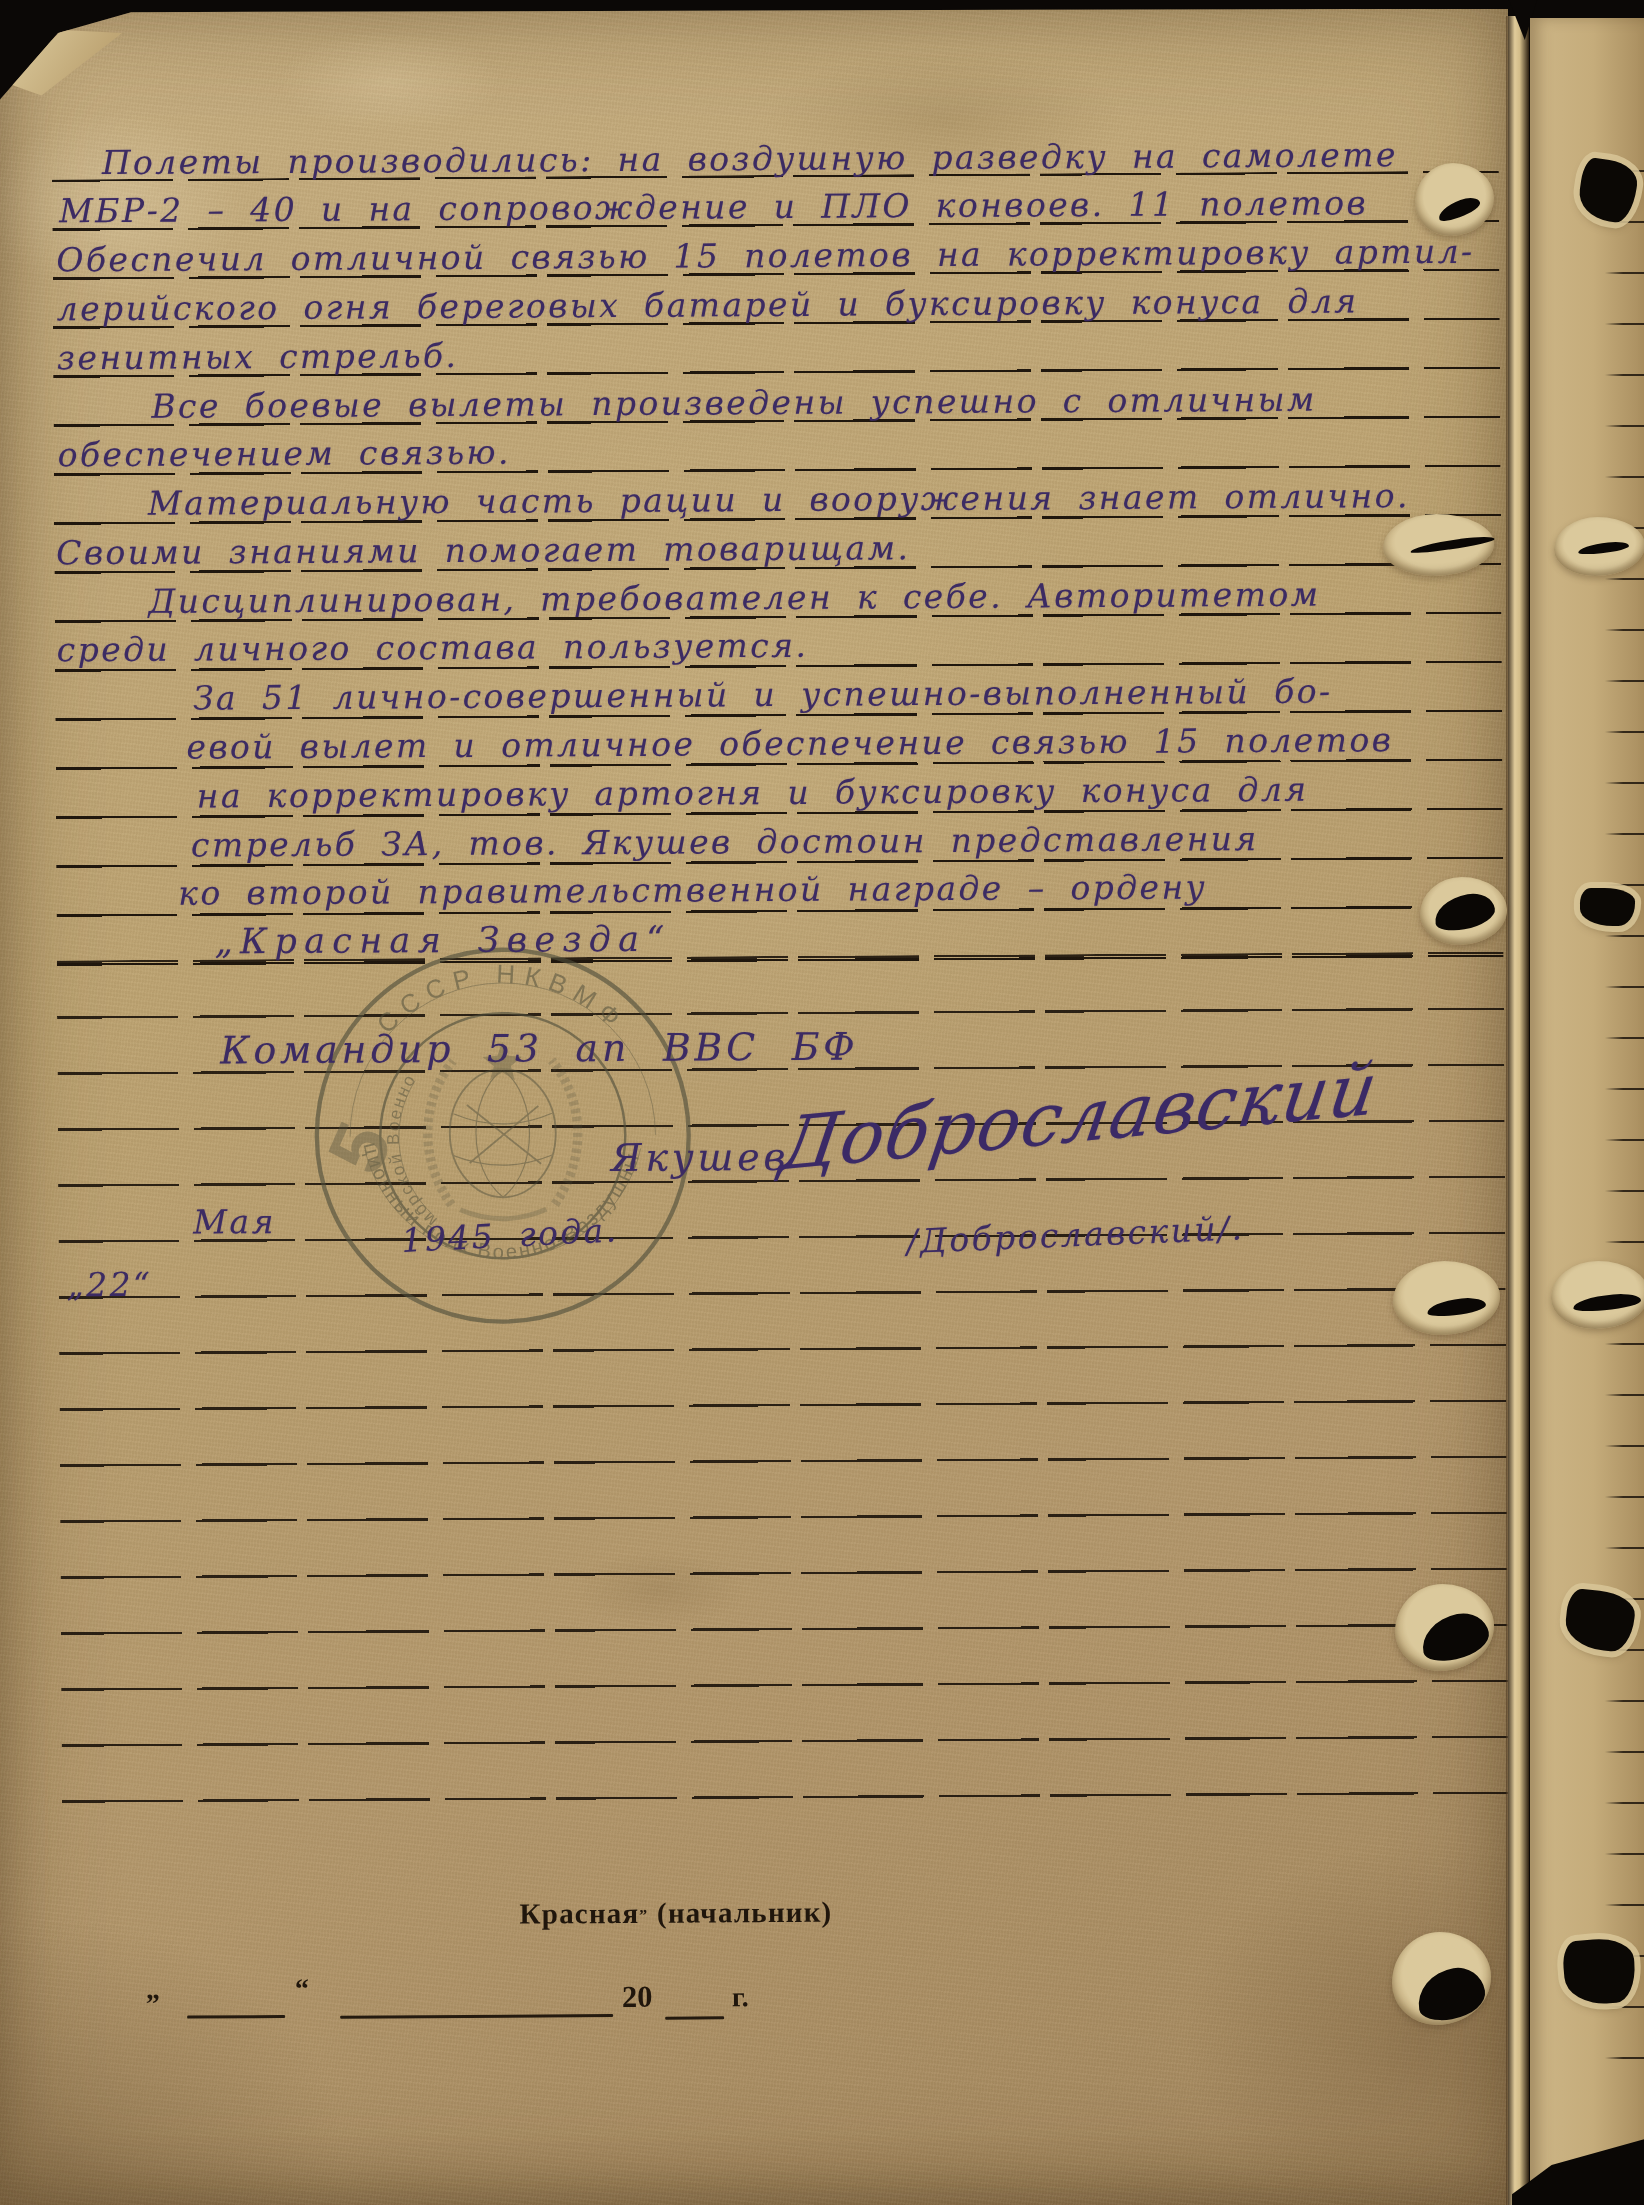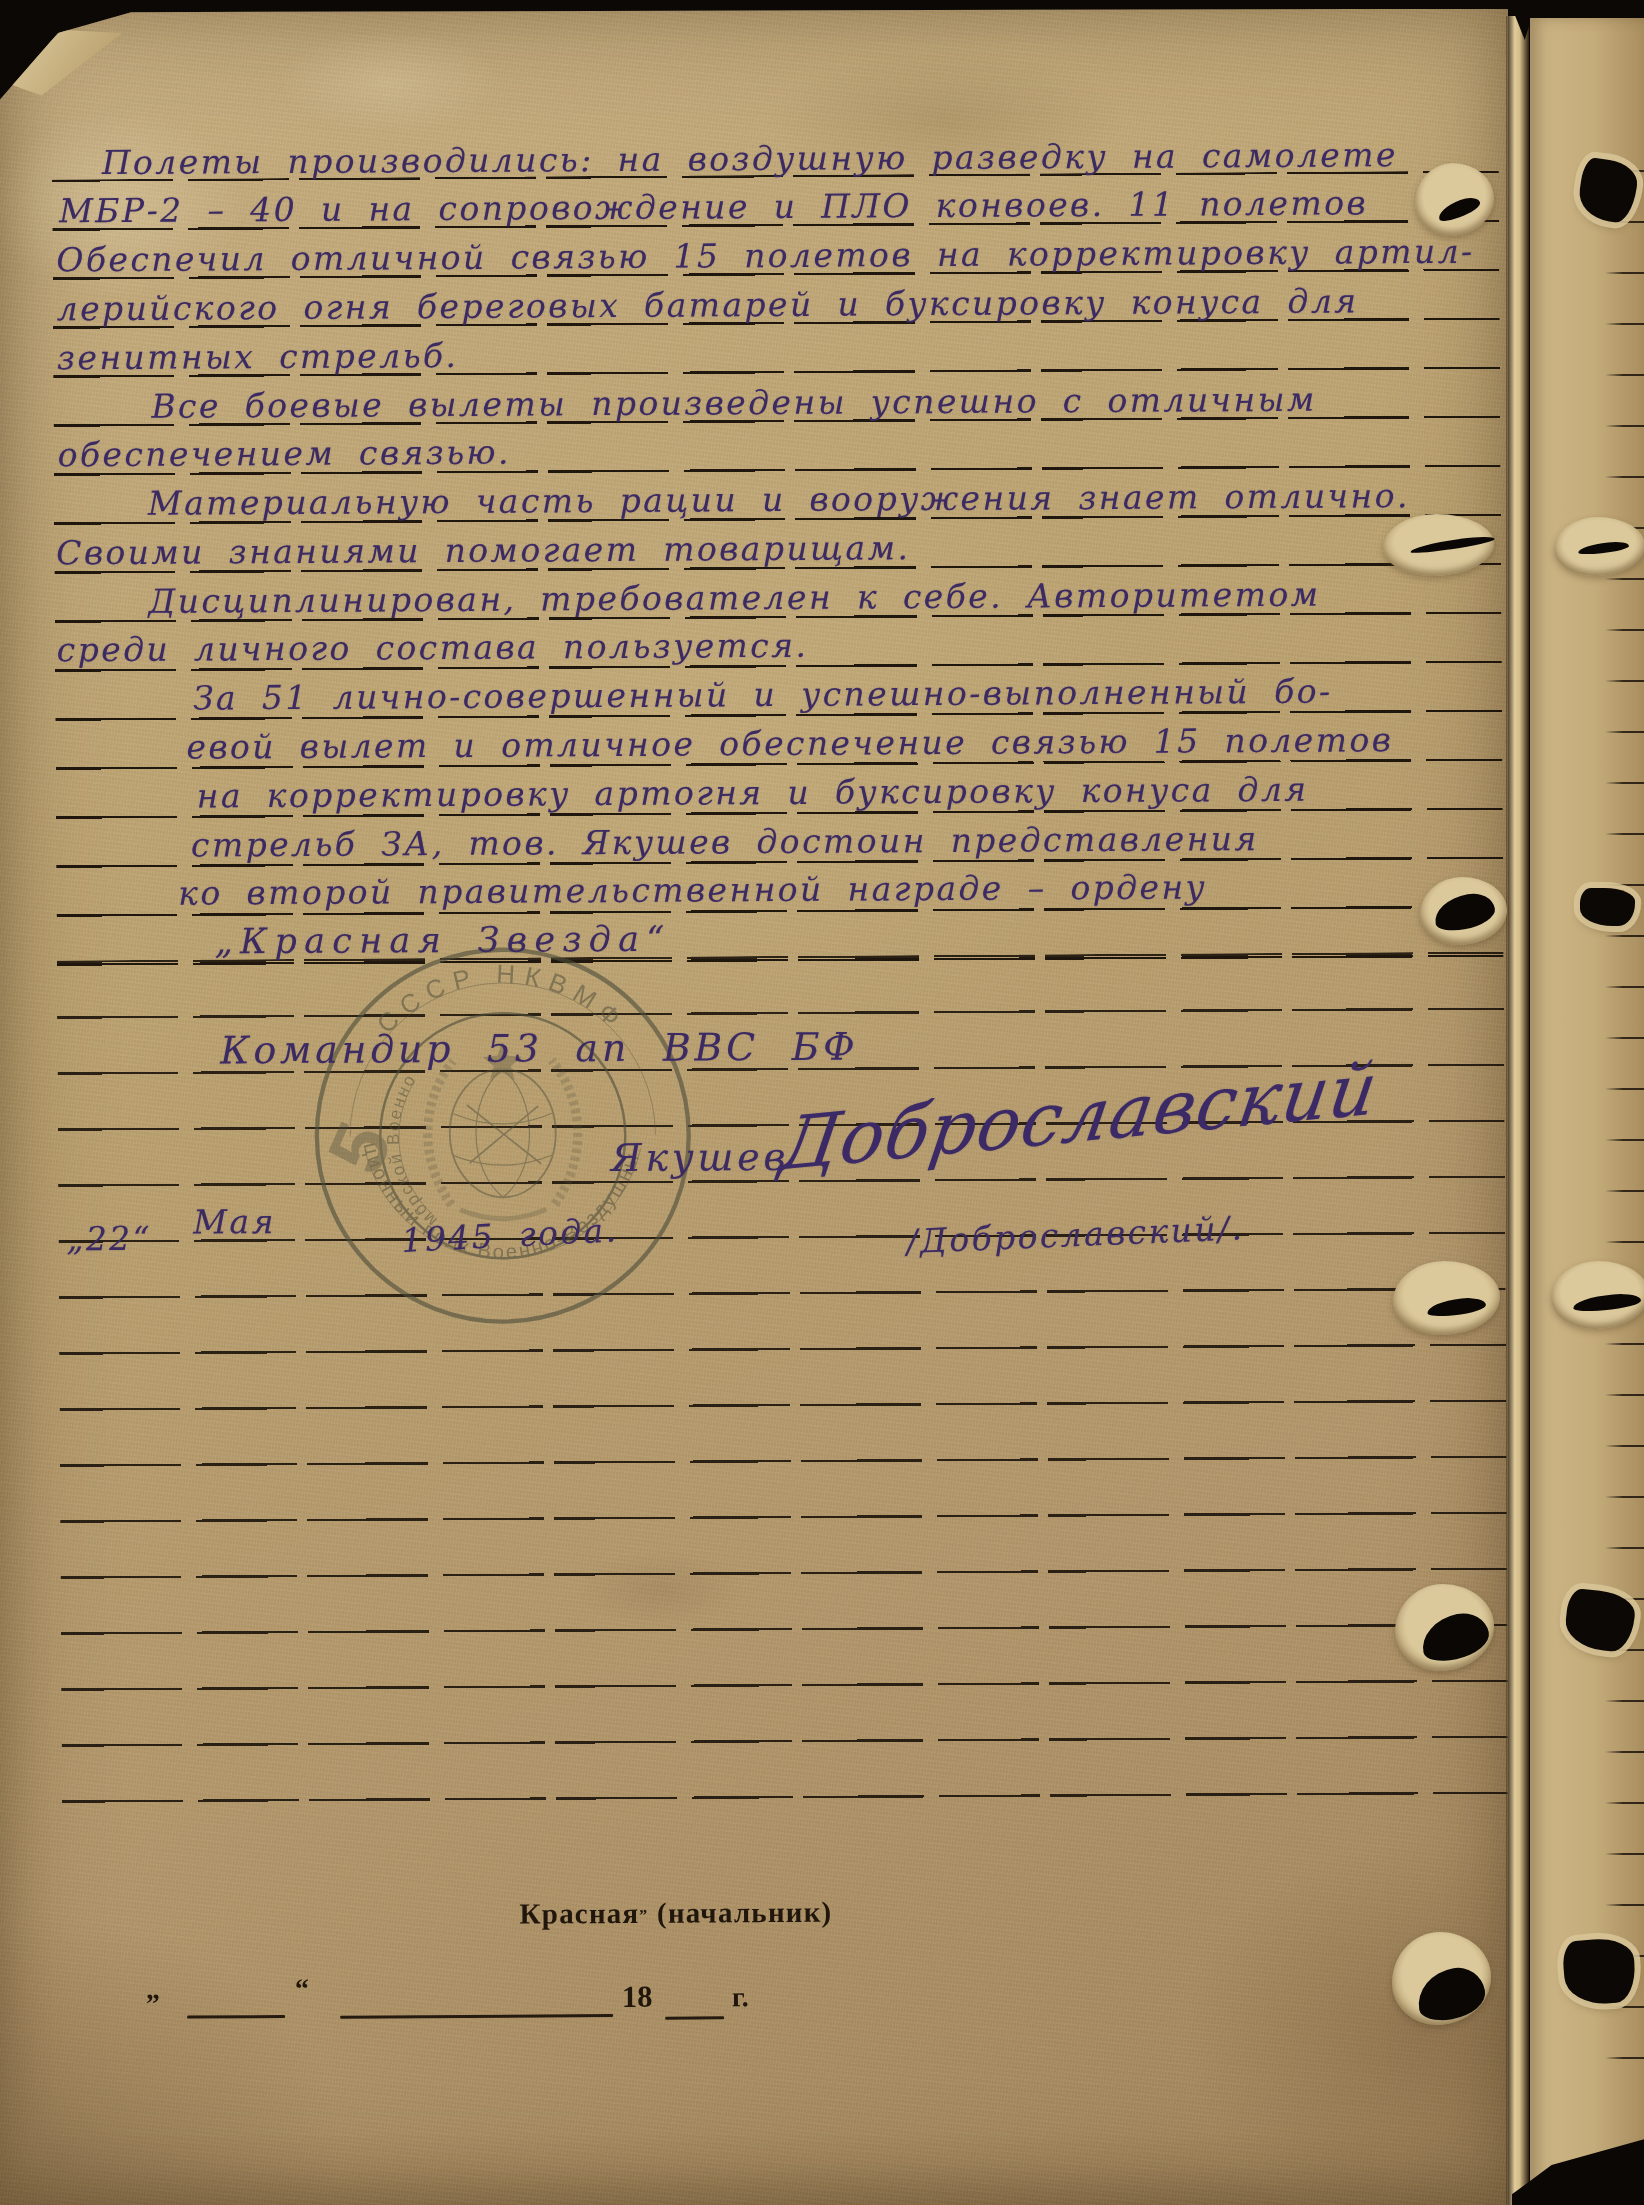--- a/index.html
+++ b/index.html
@@ -141,33 +141,33 @@
       <div class="hw" style="left:183px;top:719px">евой вылет и отличное обеспечение связью 15 полетов</div>
       <div class="hw" style="left:193px;top:768px">на корректировку артогня и буксировку конуса для</div>
       <div class="hw" style="left:187px;top:817px">стрельб ЗА, тов. Якушев достоин представления</div>
       <div class="hw" style="left:174px;top:865px">ко второй правительственной награде – ордену</div>
       <div class="hw quote-line" style="left:210px;top:913px">„Красная Звезда“</div>
 
       <div class="hw hw-lg" style="left:215px;top:1022px">Командир 53 ап ВВС БФ</div>
       <div class="hw hw-lg" style="left:605px;top:1132px">Якушев</div>
       <div class="sig" style="left:775px;top:1071px">Доброславский</div>
       <div class="hw" style="left:900px;top:1212px;transform:rotate(-2deg)">/Доброславский/.</div>
-      <div class="hw" style="left:60px;top:1210px">„22“</div>
+      <div class="hw" style="left:60px;top:1256px">„22“</div>
       <div class="hw" style="left:187px;top:1194px">Мая</div>
       <div class="hw" style="left:395px;top:1209px;transform:rotate(-2.5deg)">1945 года.</div>
 
       <div class="printed" style="left:509px;top:1891px;font-size:29px;letter-spacing:1.2px">
         <span>Красная</span><span style="font-size:16px;vertical-align:super">„</span>
         <span>(начальник)</span>
       </div>
       <div class="printed" style="left:135px;top:1965px;font-size:28px">„</div>
       <div class="f-line" style="left:176px;top:2007px;width:98px"></div>
       <div class="printed" style="left:284px;top:1965px;font-size:28px">“</div>
       <div class="f-line" style="left:329px;top:2008px;width:273px"></div>
-      <div class="printed" style="left:611px;top:1974px;font-size:30.5px">18</div>
+      <div class="printed" style="left:611px;top:1974px;font-size:30.5px">20</div>
       <div class="f-line" style="left:654px;top:2011px;width:59px"></div>
       <div class="printed" style="left:721px;top:1976px;font-size:28px">г.</div>
     </div>
   </div>
 
   <div class="crease"></div>
   <div class="notch"></div>
   <div class="strip">
     <div class="strip-lines"></div>
   </div>

